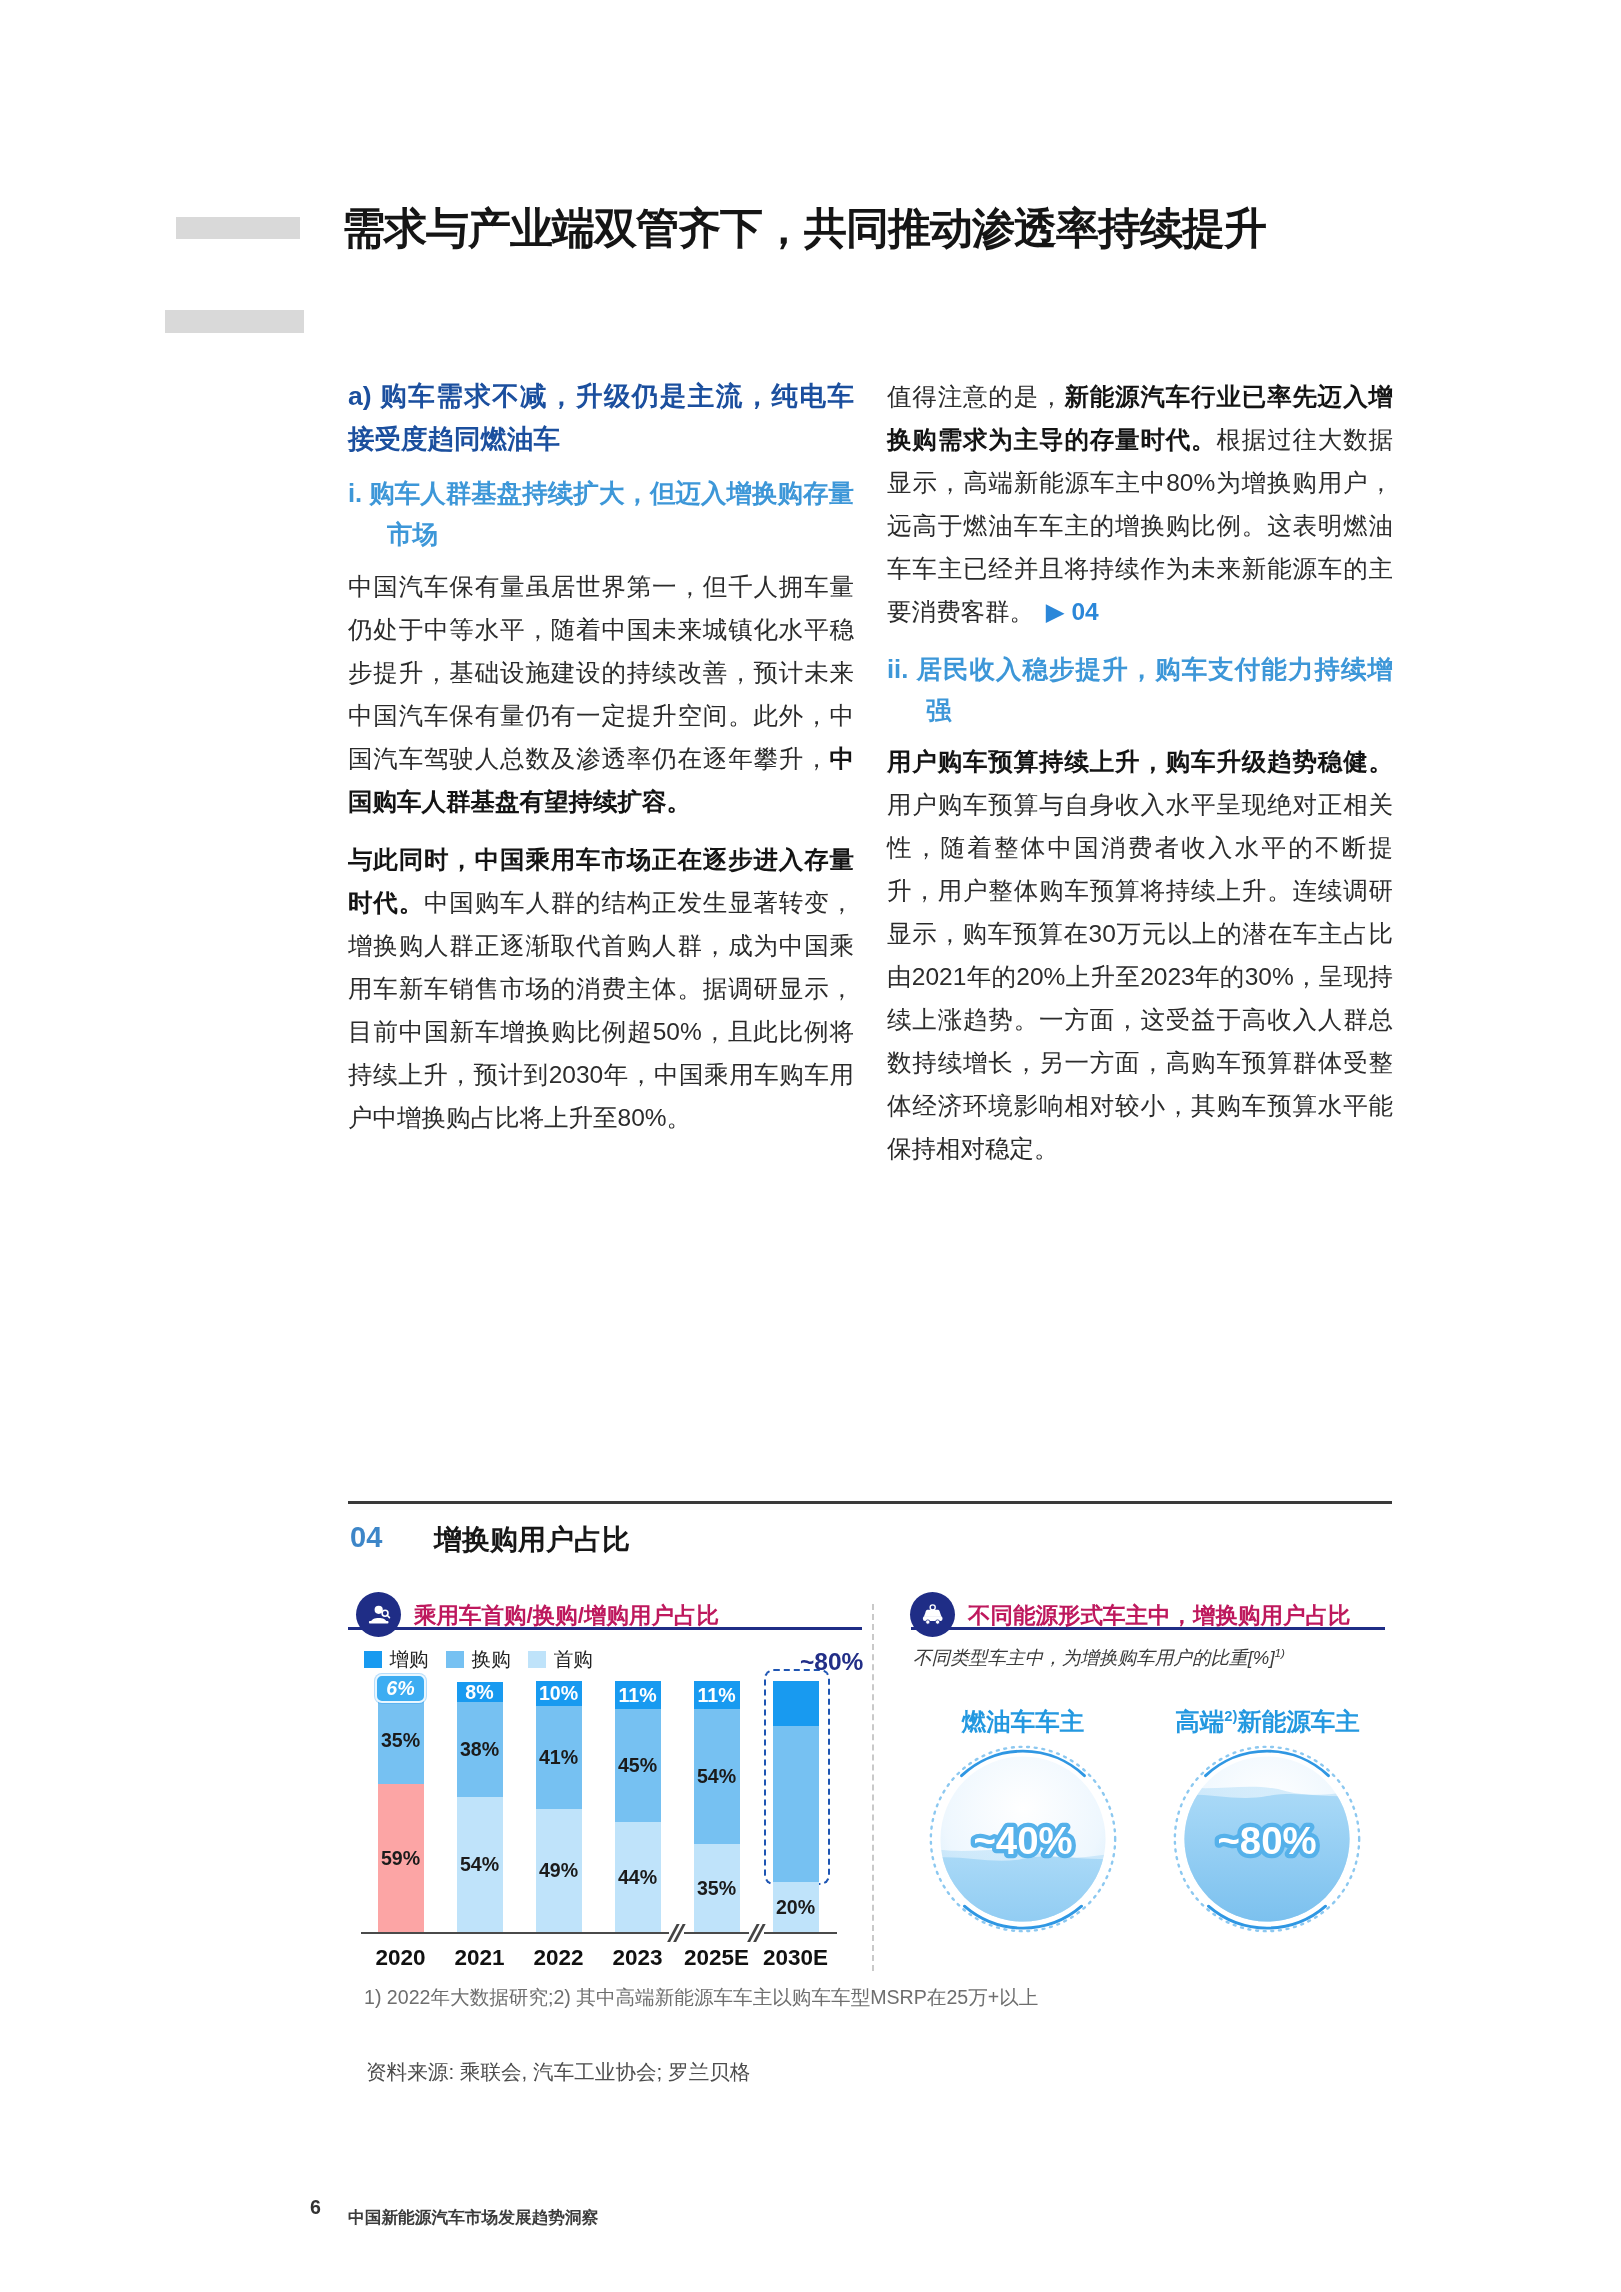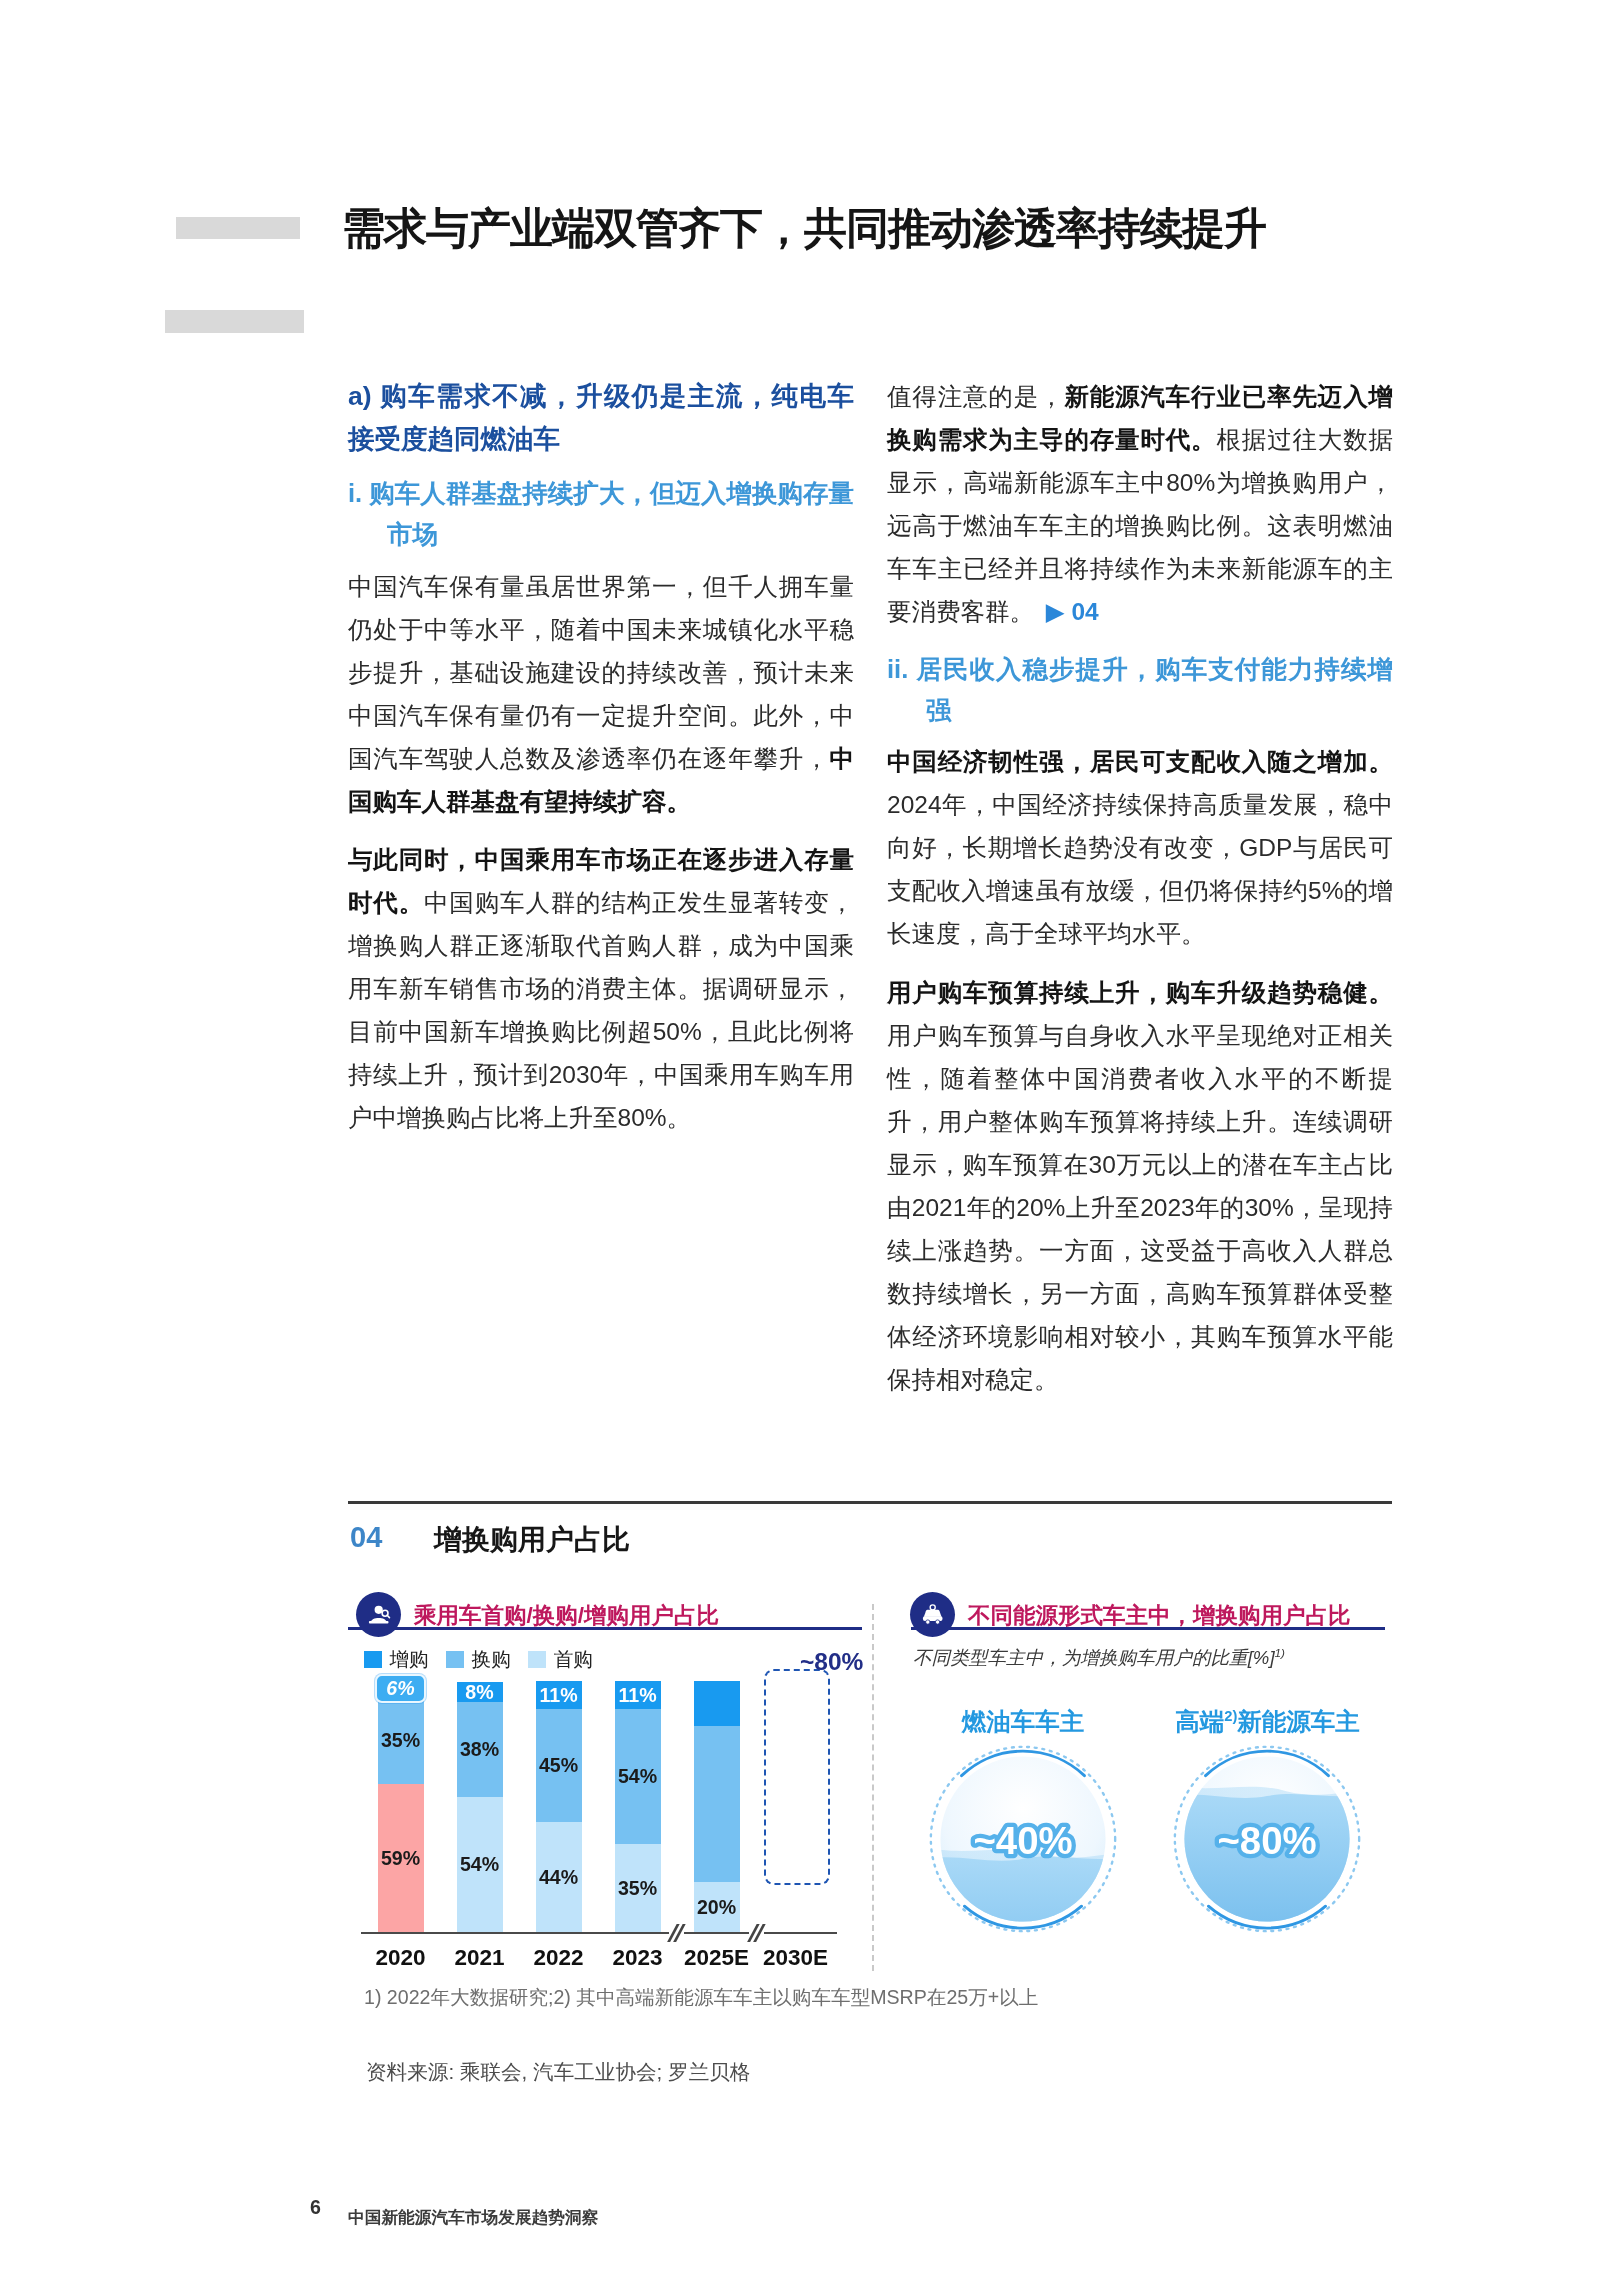--- a/index.html
+++ b/index.html
@@ -81,21 +81,20 @@
   <div class="col" style="left:348px;top:375px;">
     <h3 class="h-dark">a) 购车需求不减，升级仍是主流，纯电车接受度趋同燃油车</h3>
     <h4 class="h-light">i. 购车人群基盘持续扩大，但迈入增换购存量市场</h4>
     <p class="body-p"><span>中国汽车保有量虽居世界第一，但千人拥车量仍处于中等水平，随着中国未来城镇化水平稳步提升，基础设施建设的持续改善，预计未来中国汽车保有量仍有一定提升空间。此外，中国汽车驾驶人总数及渗透率仍在逐年攀升，</span><b>中国购车人群基盘有望持续扩容。</b></p>
     <p class="body-p"><b>与此同时，中国乘用车市场正在逐步进入存量时代。</b><span>中国购车人群的结构正发生显著转变，增换购人群正逐渐取代首购人群，成为中国乘用车新车销售市场的消费主体。据调研显示，目前中国新车增换购比例超50%，且此比例将持续上升，预计到2030年，中国乘用车购车用户中增换购占比将上升至80%。</span></p>
   </div>
 
   <div class="col" style="left:887px;top:375px;">
     <p class="body-p"><span>值得注意的是，</span><b>新能源汽车行业已率先迈入增换购需求为主导的存量时代。</b><span>根据过往大数据显示，高端新能源车主中80%为增换购用户，远高于燃油车车主的增换购比例。这表明燃油车车主已经并且将持续作为未来新能源车的主要消费客群。</span><span class="marker">▶ 04</span></p>
     <h4 class="h-light">ii. 居民收入稳步提升，购车支付能力持续增强</h4>
-    <p class="body-p"><b>中国经济韧性强，居民可支配收入随之增加。</b><span>2024年，中国经济持续保持高质量发展，稳中向好，长期增长趋势没有改变，GDP与居民可支配收入增速虽有放缓，但仍将保持约5%的增长速度，高于全球平均水平。</span></p>
     <p class="body-p"><b>用户购车预算持续上升，购车升级趋势稳健。</b><span>用户购车预算与自身收入水平呈现绝对正相关性，随着整体中国消费者收入水平的不断提升，用户整体购车预算将持续上升。连续调研显示，购车预算在30万元以上的潜在车主占比由2021年的20%上升至2023年的30%，呈现持续上涨趋势。一方面，这受益于高收入人群总数持续增长，另一方面，高购车预算群体受整体经济环境影响相对较小，其购车预算水平能保持相对稳定。</span></p>
   </div>
 
   <div class="abs rule" style="left:348px;top:1501px;width:1044px;height:2.9px;"></div>
   <div class="abs fig-num" style="left:350px;top:1521px;">04</div>
   <div class="abs fig-title" style="left:434px;top:1521px;">增换购用户占比</div>
 
   <div class="abs panel-icon" style="left:356px;top:1592px;">
     <svg width="27.4" height="27.4" viewBox="0 0 28 28">
       <circle cx="14" cy="9" r="4.2" fill="#ffffff"></circle>
@@ -142,20 +141,33 @@
       <div class="bar-slot">
         <div class="bar">
           <div class="seg" style="height: 20px; background: rgb(24, 154, 240);">
             <span class="seg-label on-accent">8%</span>
           </div>
           <div class="seg" style="height: 95px; background: rgb(118, 193, 242);">
             <span class="seg-label">38%</span>
           </div>
           <div class="seg" style="height: 135px; background: rgb(191, 227, 250);">
             <span class="seg-label">54%</span>
+          </div>
+        </div>
+      </div>
+      <div class="bar-slot">
+        <div class="bar">
+          <div class="seg" style="height: 25px; background: rgb(24, 154, 240);">
+            <span class="seg-label on-accent">10%</span>
+          </div>
+          <div class="seg" style="height: 103px; background: rgb(118, 193, 242);">
+            <span class="seg-label">41%</span>
+          </div>
+          <div class="seg" style="height: 123px; background: rgb(191, 227, 250);">
+            <span class="seg-label">49%</span>
           </div>
         </div>
       </div>
       <div class="bar-slot">
         <div class="bar">
           <div class="seg" style="height: 28px; background: rgb(24, 154, 240);">
             <span class="seg-label on-accent">11%</span>
           </div>
           <div class="seg" style="height: 113px; background: rgb(118, 193, 242);">
             <span class="seg-label">45%</span>

